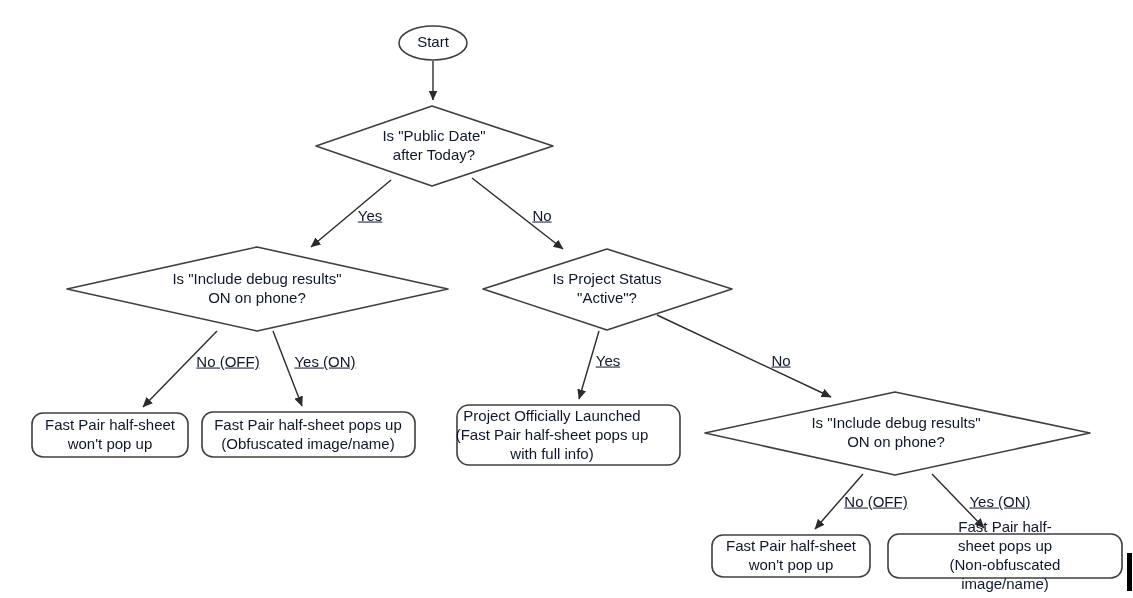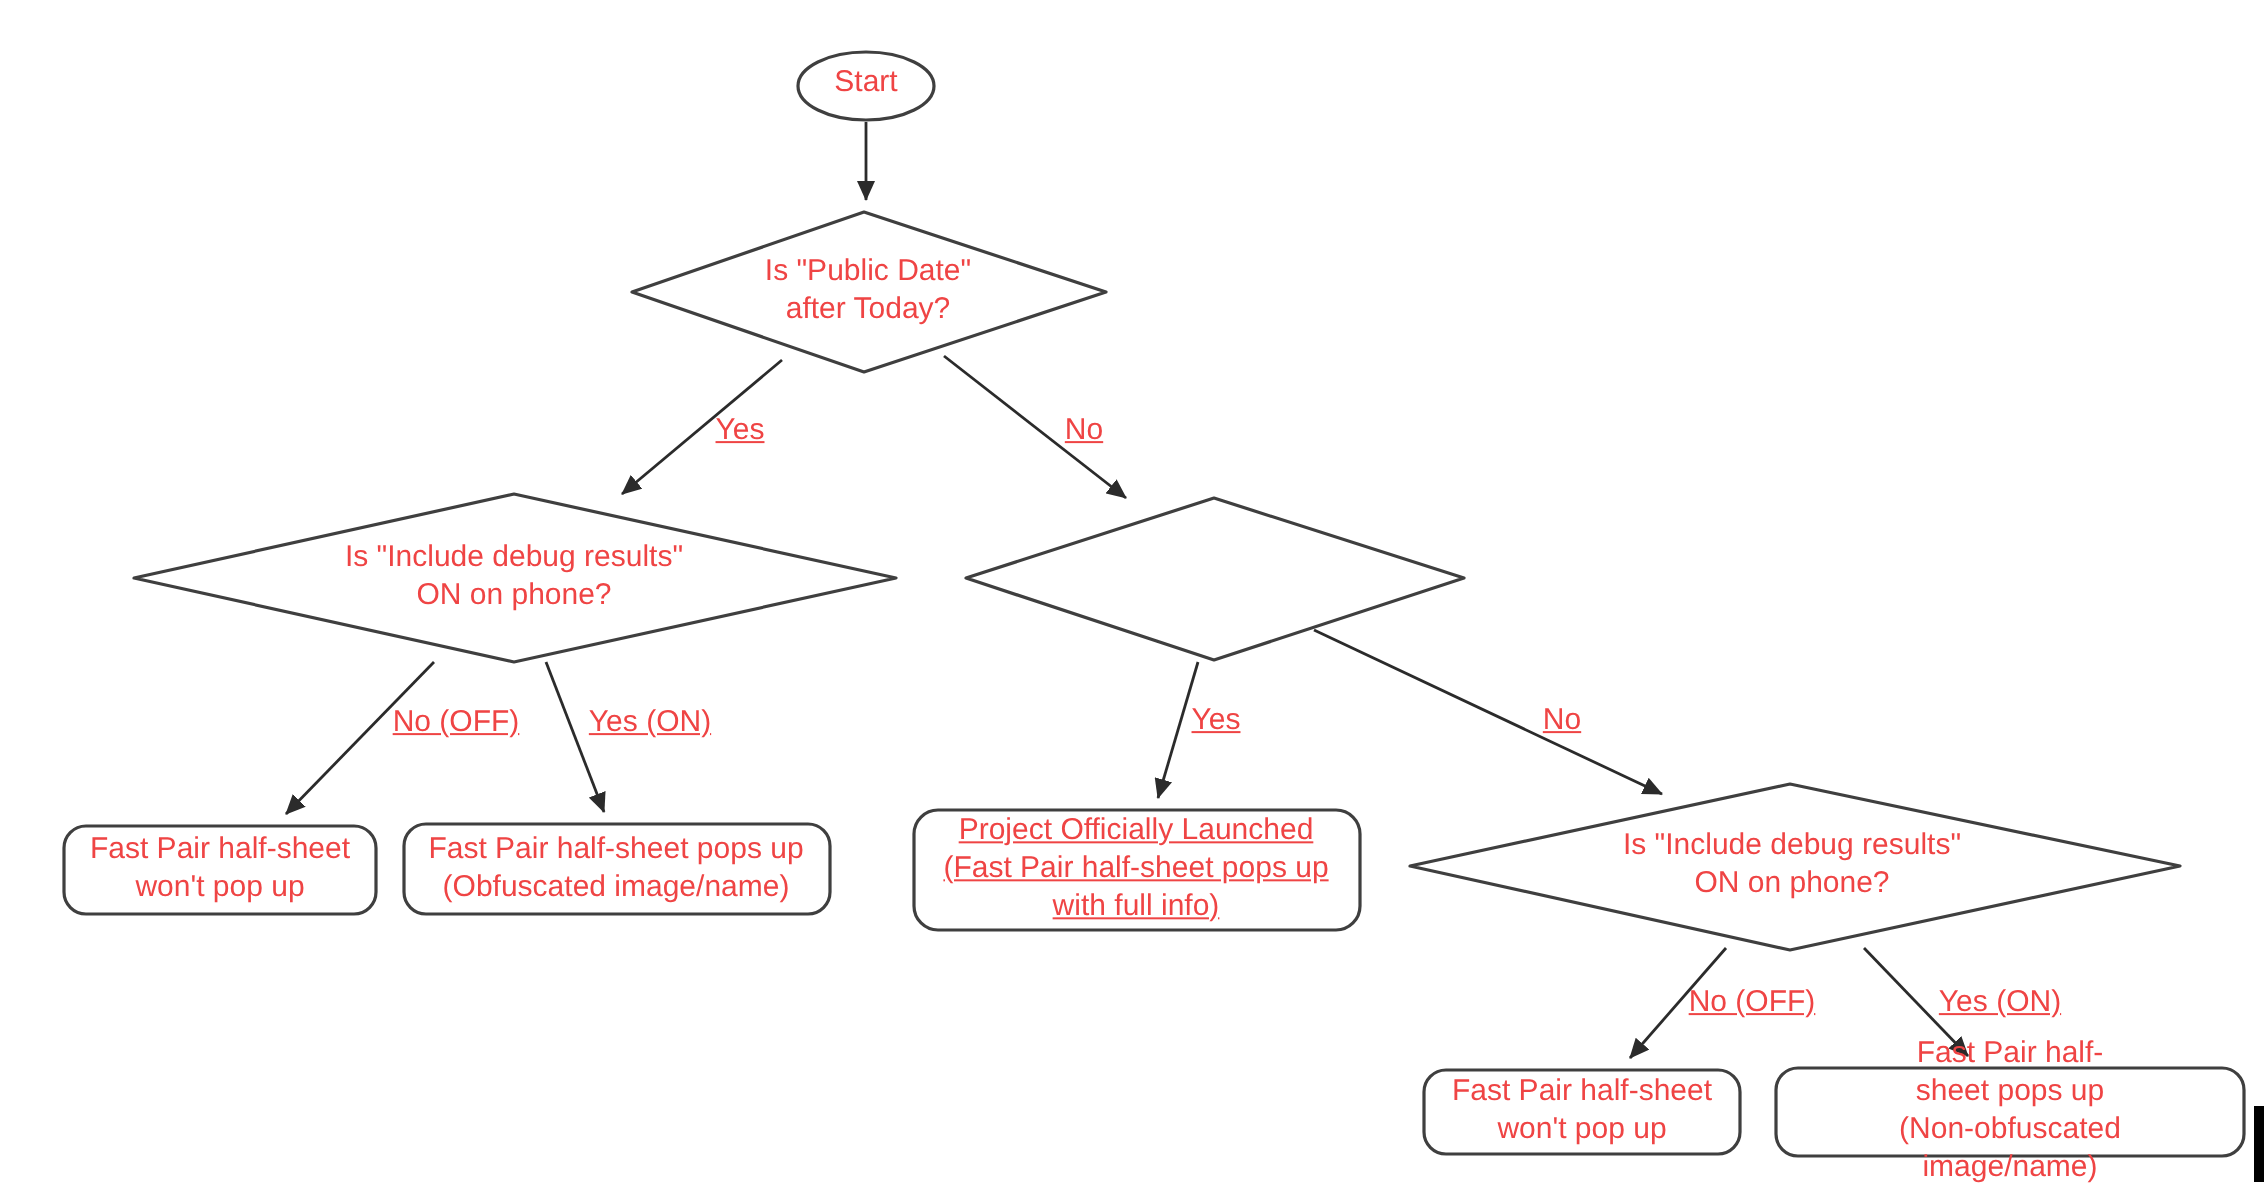--- a/index.html
+++ b/index.html
@@ -12,21 +12,21 @@
     overflow: hidden;
   }
   svg.layer { position: absolute; left: 0; top: 0; }
   .lbl {
     position: absolute;
     transform: translate(-50%, -50%);
     white-space: pre-line;
     text-align: center;
     font-size: 15px;
     line-height: 1.26;
-    color: #ef4444;
+    color: #0f172a;
   }
   .edge-lbl { white-space: nowrap; text-decoration: underline; }
 </style>
 </head>
 <body>
 
 <div class="canvas">
 
   <svg class="layer" width="1133" height="598" viewBox="0 0 1133 598">
     <defs>
@@ -61,27 +61,29 @@
     </g>
 
     <rect x="1127" y="553" width="5" height="38" fill="#000000"></rect>
   </svg>
 
   <div class="lbl" style="left:433px; top:42px;">Start</div>
   <div class="lbl" style="left:434px; top:146px;">Is "Public Date"
 after Today?</div>
   <div class="lbl" style="left:257px; top:289px;">Is "Include debug results"
 ON on phone?</div>
+  <div class="lbl" style="left:607px; top:289px;">Is Project Status
+"Active"?</div>
   <div class="lbl" style="left:896px; top:433px;">Is "Include debug results"
 ON on phone?</div>
   <div class="lbl" style="left:110px; top:435px;">Fast Pair half-sheet
 won't pop up</div>
   <div class="lbl" style="left:308px; top:435px;">Fast Pair half-sheet pops up
 (Obfuscated image/name)</div>
-  <div class="lbl" style="left:568px; top:435px;text-decoration:underline;">Project Officially Launched
+  <div class="lbl" style="left:552px; top:435px;">Project Officially Launched
 (Fast Pair half-sheet pops up
 with full info)</div>
   <div class="lbl" style="left:791px; top:556px;">Fast Pair half-sheet
 won't pop up</div>
   <div class="lbl" style="left:1005px; top:556px;">Fast Pair half-sheet pops up
 (Non-obfuscated image/name)</div>
 
   <div class="lbl edge-lbl" style="left:370px; top:216px;">Yes</div>
   <div class="lbl edge-lbl" style="left:542px; top:216px;">No</div>
   <div class="lbl edge-lbl" style="left:228px; top:362px;">No (OFF)</div>

